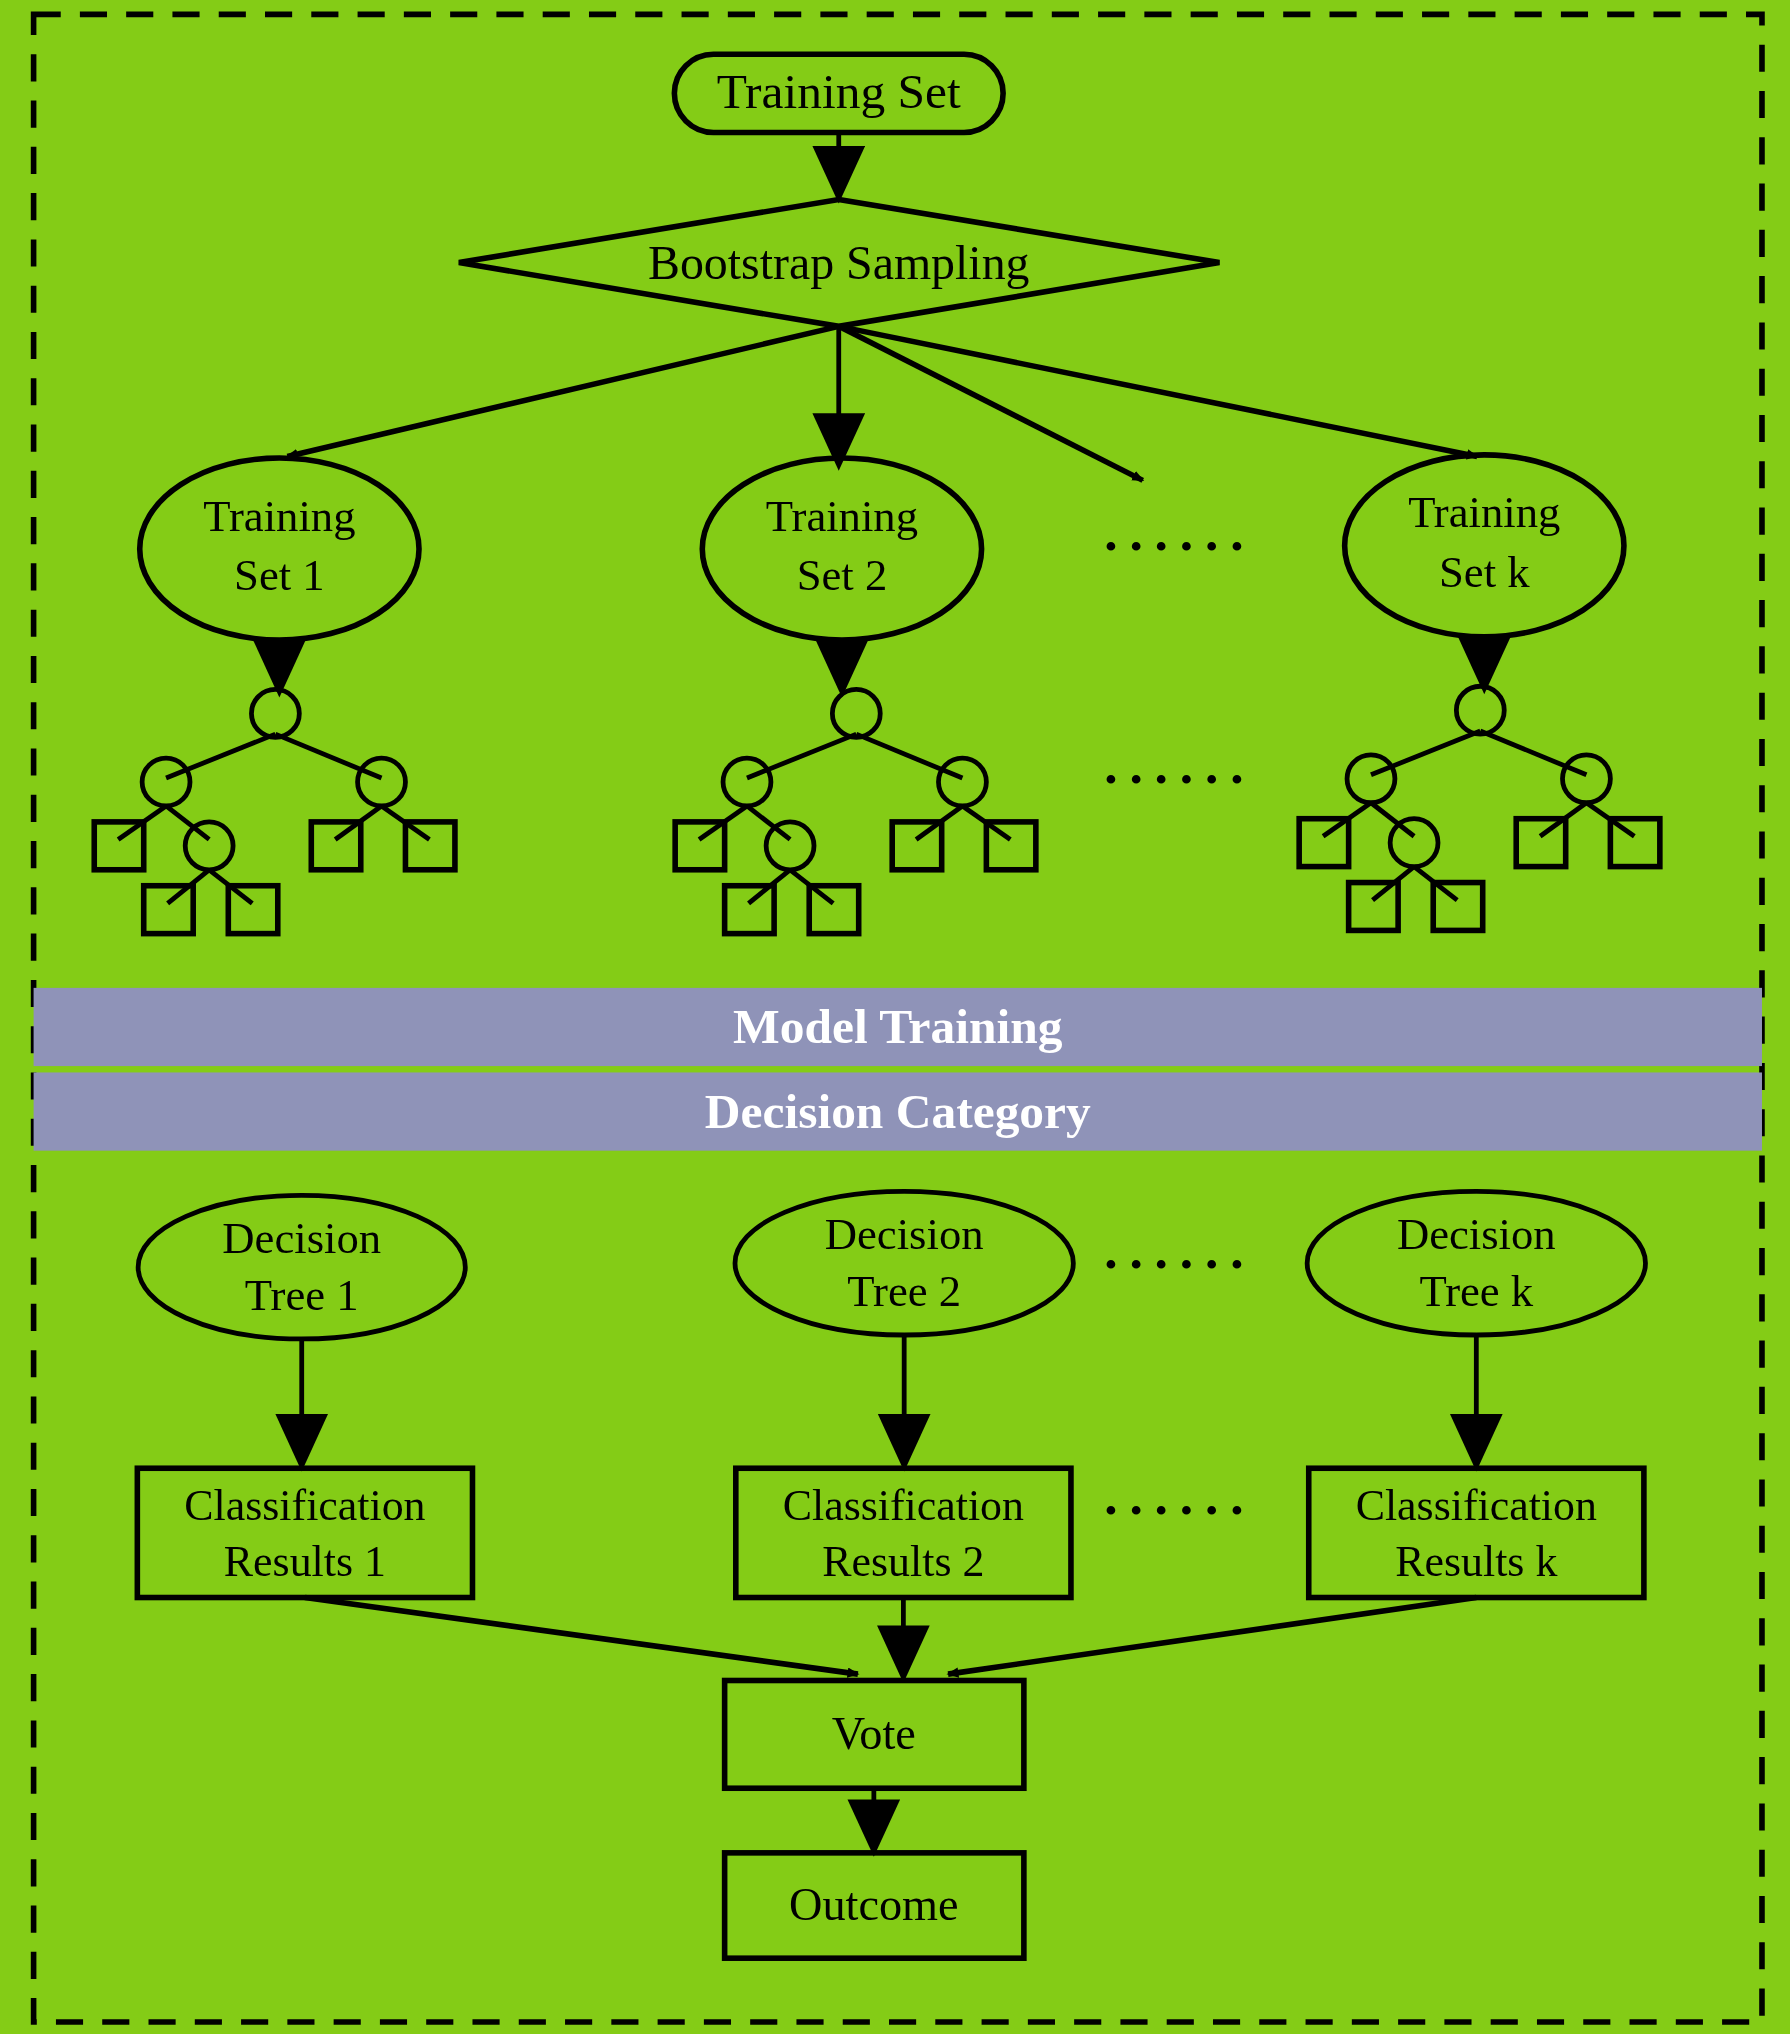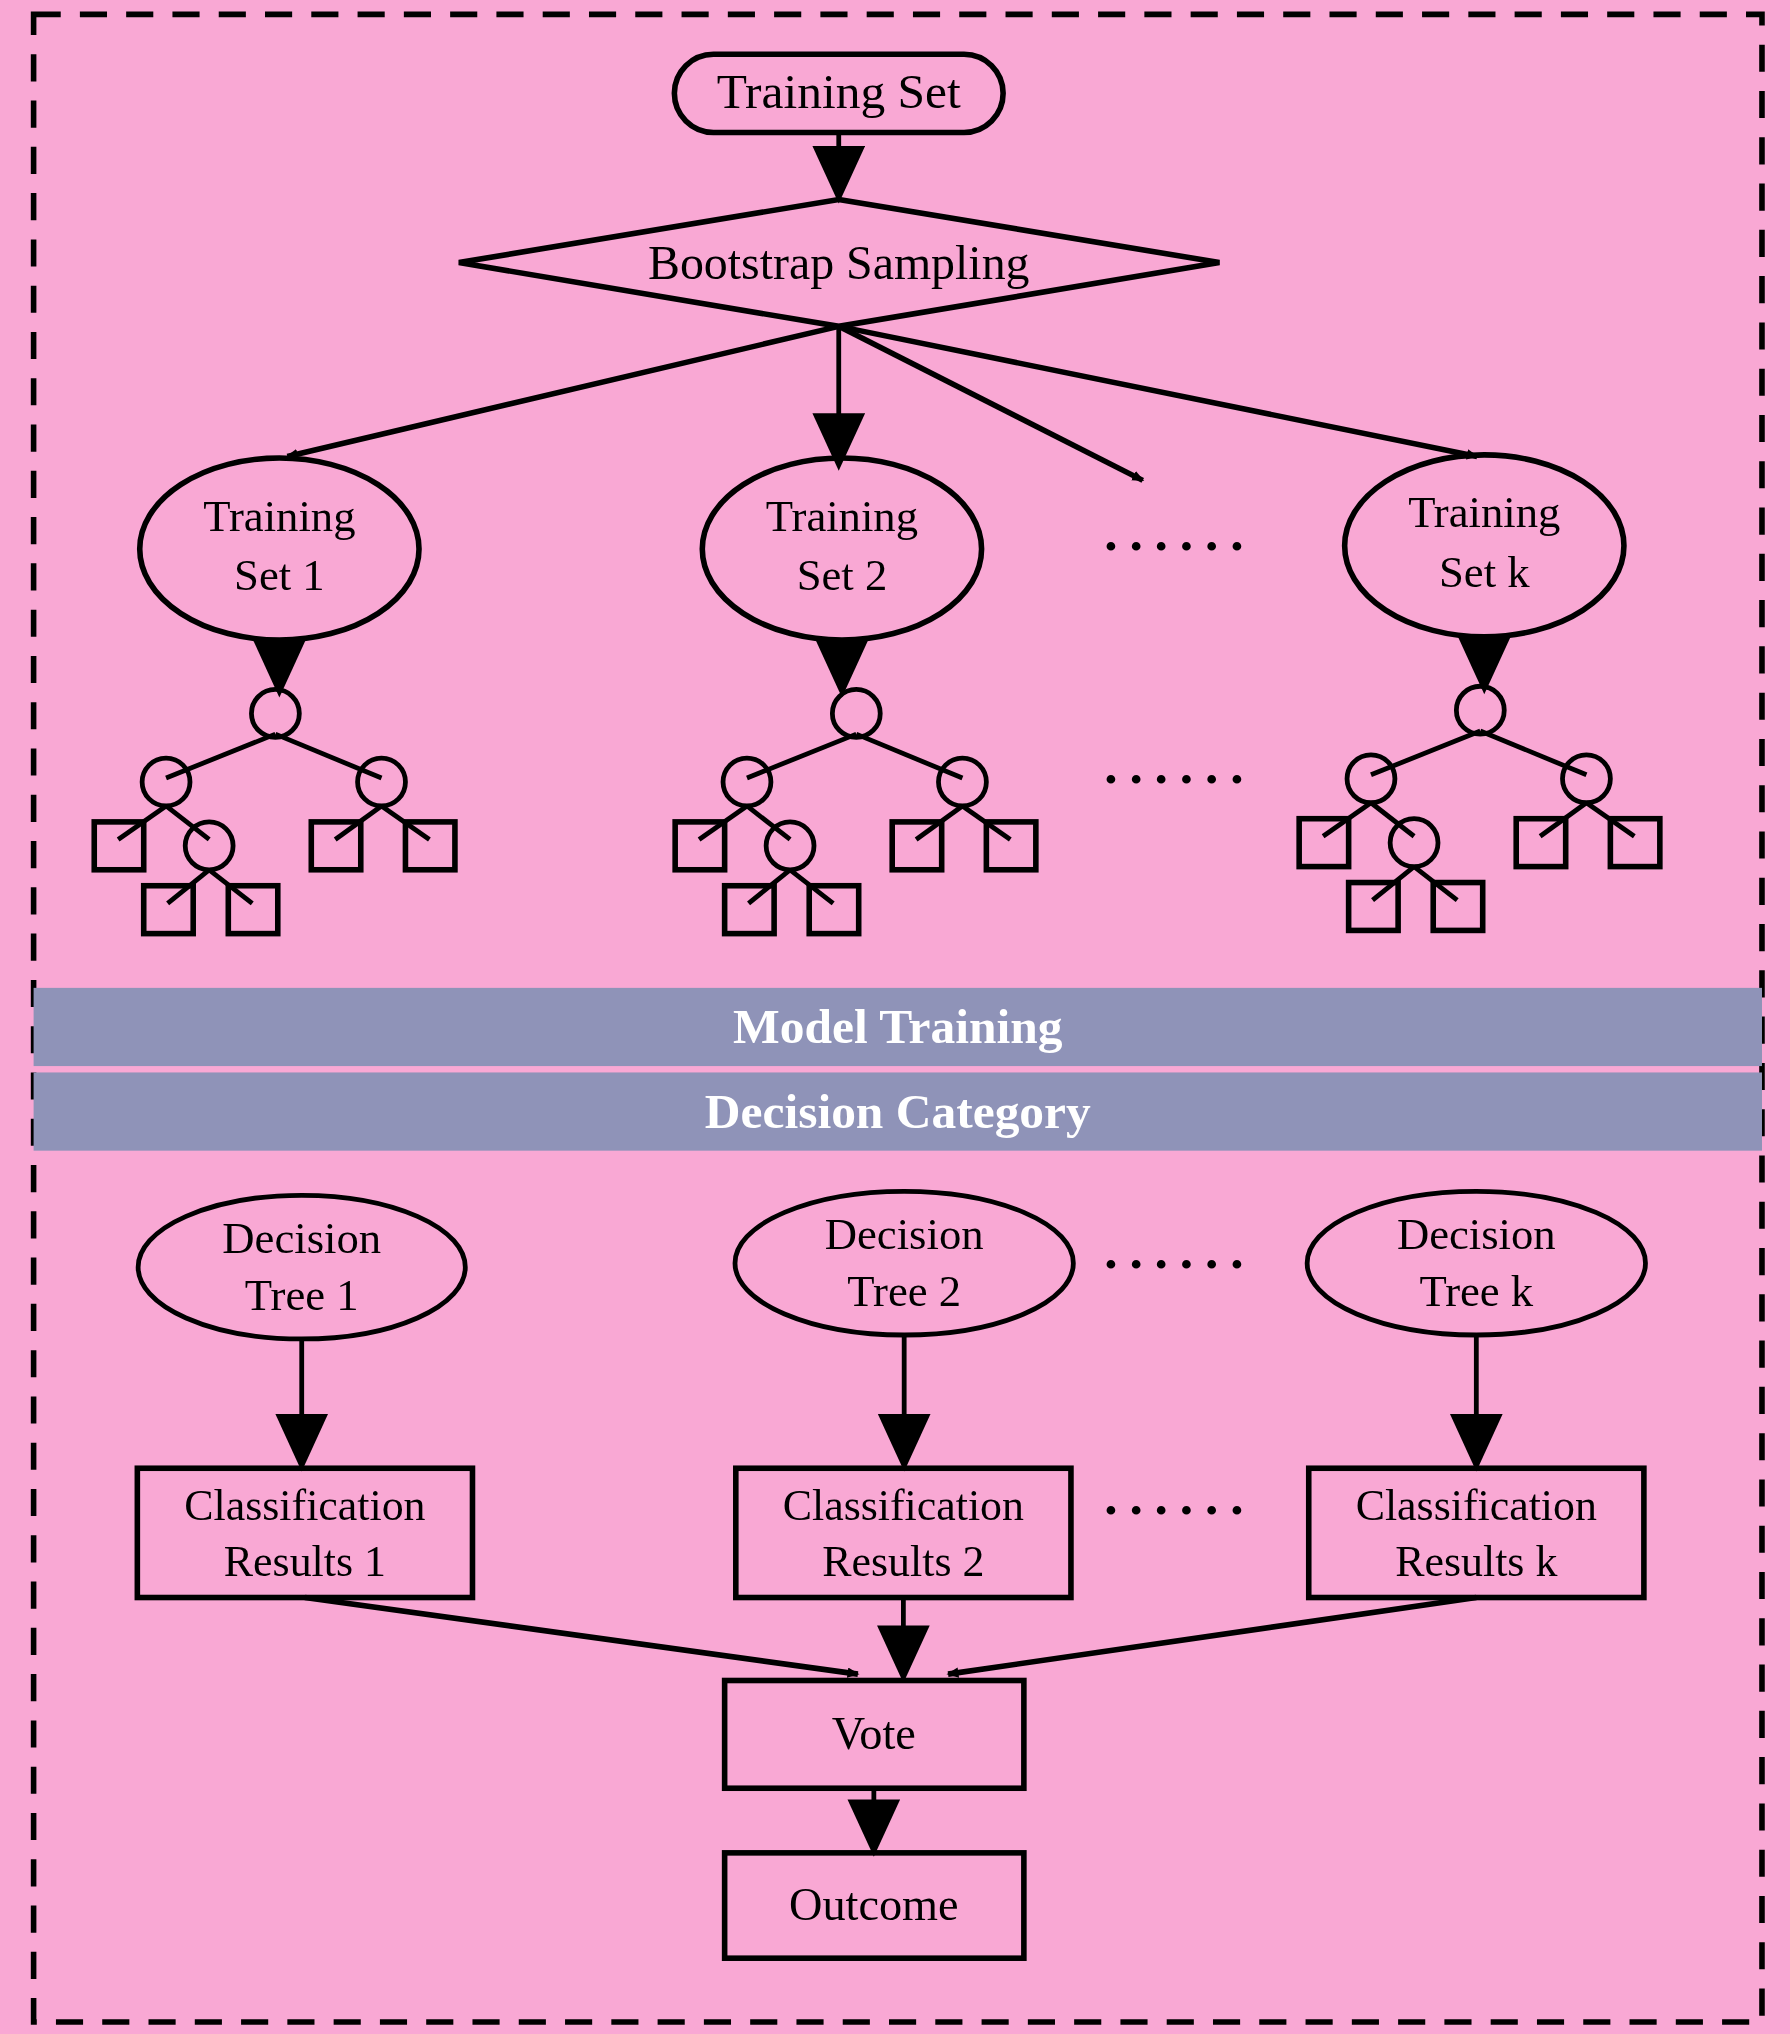--- a/index.html
+++ b/index.html
@@ -1,17 +1,17 @@
 <!DOCTYPE html>
 <html style="font-size:12.8px"><head>
 <meta charset="utf-8">
 <style>
   html,body{margin:0;padding:0;background:#ffffff;}
   body{width:1790px;height:2034px;font-family:"Liberation Serif", serif;}
-  #stage{position:relative;width:1790px;height:2034px;overflow:hidden;background:#f9a8d4;}
+  #stage{position:relative;width:1790px;height:2034px;overflow:hidden;background:#84cc16;}
   svg#canvas{position:absolute;left:0;top:0;width:1790px;height:2034px;}
   .node-text{font-family:"Liberation Serif", serif;fill:#000;text-anchor:middle;}
   .banner-text{font-family:"Liberation Serif", serif;fill:#ffffff;font-weight:bold;text-anchor:middle;}
   .shape{fill:none;stroke:#000;}
 </style>
 </head>
 <body>
 
 <div id="stage">
 <svg id="canvas" viewBox="0 0 2243 2549" xmlns="http://www.w3.org/2000/svg">

